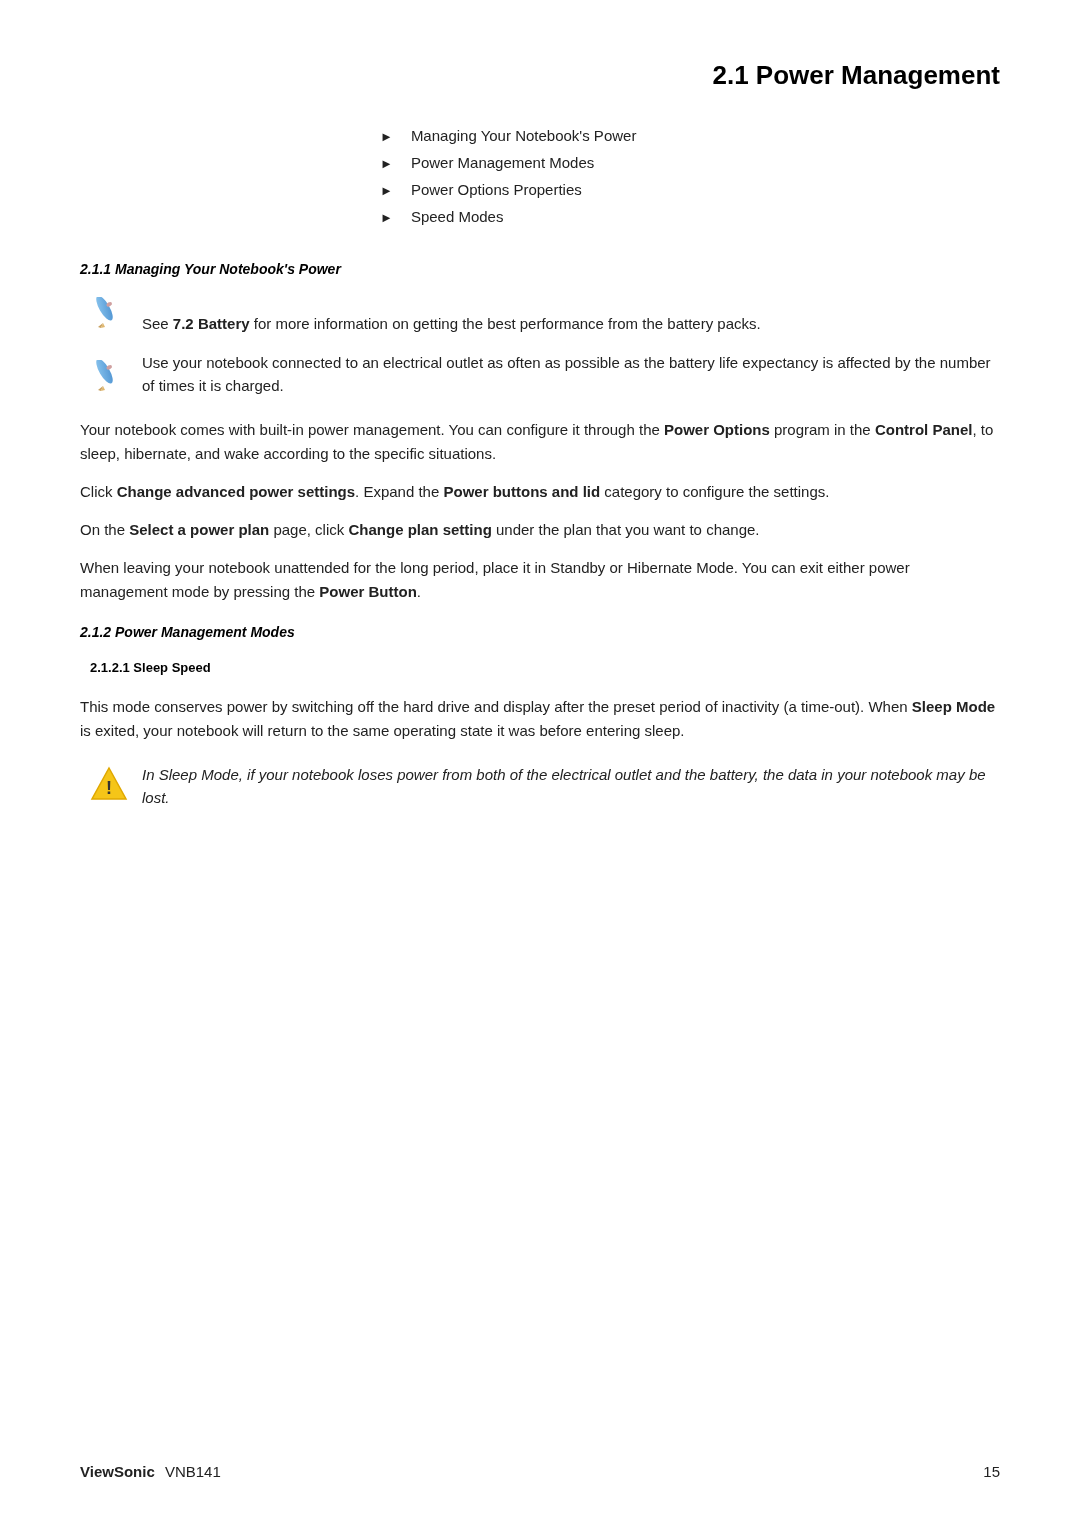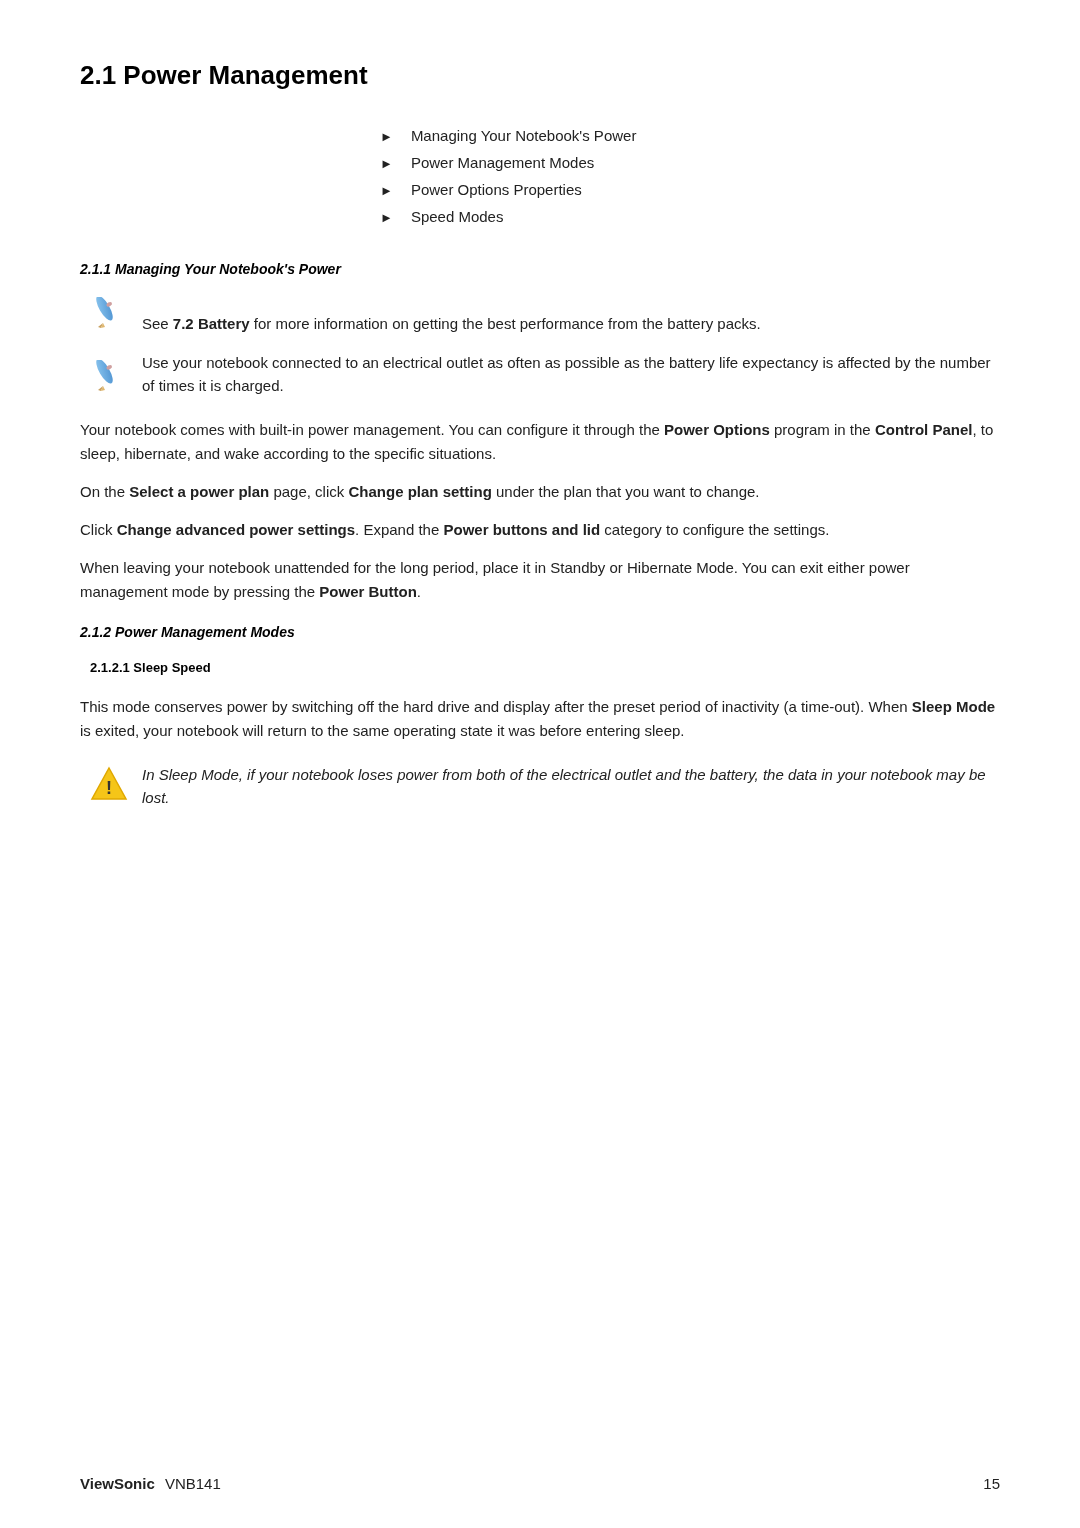--- a/index.html
+++ b/index.html
@@ -16,20 +16,21 @@
       width: 1080px;
       min-height: 1528px;
       padding: 60px 80px 60px 80px;
     }
 
     .page-title {
       font-size: 26px;
       font-weight: bold;
       margin-bottom: 36px;
       color: #000000;
+      text-align: right;
     }
 
     .toc-section {
       margin-left: 300px;
       margin-bottom: 36px;
     }
 
     .toc-item {
       display: flex;
       align-items: flex-start;
@@ -114,21 +115,21 @@
 
     .warning-text {
       font-size: 15px;
       line-height: 1.55;
       color: #222;
       font-style: italic;
     }
 
     .footer {
       position: absolute;
-      bottom: 36px;
+      bottom: 48px;
       left: 80px;
       right: 80px;
       display: flex;
       justify-content: space-between;
       align-items: center;
       font-size: 15px;
     }
 
     .footer-brand {
       font-weight: bold;
@@ -208,25 +209,25 @@
   </div>
 
   <div class="section-gap"></div>
 
   <p class="body-text">
     Your notebook comes with built-in power management. You can configure it through the <span class="bold">Power Options</span> program in the <span class="bold">Control Panel</span>, to sleep, hibernate, and wake according to the specific situations.
   </p>
 
 
   <p class="body-text">
+    Click <span class="bold">Change advanced power settings</span>. Expand the <span class="bold">Power buttons and lid</span> category to configure the settings.
+  </p>
+
+  <p class="body-text">
     On the <span class="bold">Select a power plan</span> page, click <span class="bold">Change plan setting</span> under the plan that you want to change.
-  </p>
-
-  <p class="body-text">
-    Click <span class="bold">Change advanced power settings</span>. Expand the <span class="bold">Power buttons and lid</span> category to configure the settings.
   </p>
 
   <p class="body-text">
     When leaving your notebook unattended for the long period, place it in Standby or Hibernate Mode. You can exit either power management mode by pressing the <span class="bold">Power Button</span>.
   </p>
 </div>
 
 <div class="section-gap">
   <p class="section-heading">2.1.2 Power Management Modes</p>
 </div>

